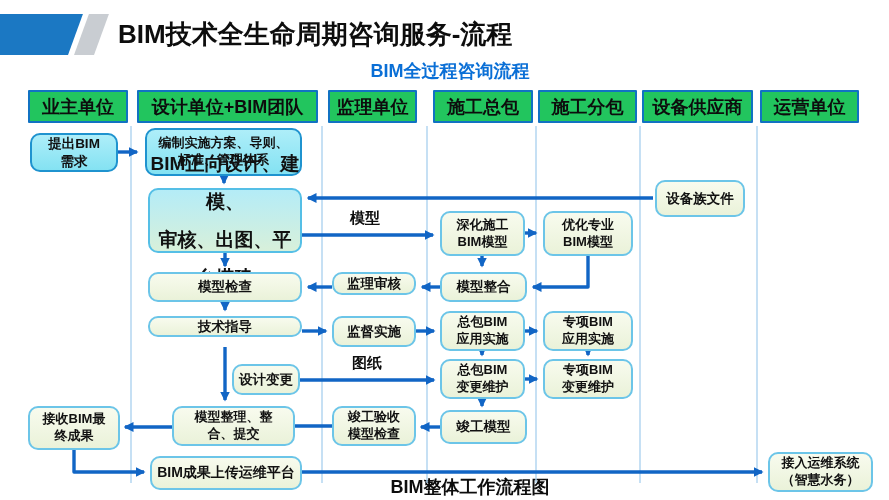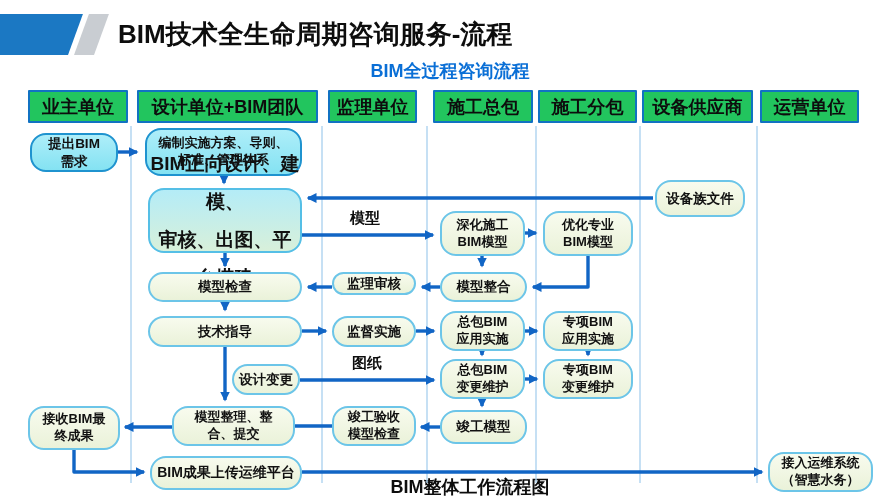--- a/index.html
+++ b/index.html
@@ -25,21 +25,21 @@
     font-size:18px;font-weight:bold;color:#0d0d0d;line-height:24px;
   }
   .lane-header{
     position:absolute;top:90px;height:33px;display:flex;align-items:center;justify-content:center;
     background:#22c55e;border:2.5px solid #1172c2;border-radius:1px;
     font-size:18px;font-weight:bold;color:#0d0d0d;white-space:nowrap;box-sizing:border-box;
   }
   .node{
     position:absolute;display:flex;align-items:center;justify-content:center;text-align:center;
     white-space:pre-line;font-weight:bold;color:#111;box-sizing:border-box;
-    border-radius:16px;line-height:1.28;
+    border-radius:10px;line-height:1.28;
   }
   .node.cyan{
     background:linear-gradient(180deg,#aeeef9 0%,#84e2f2 100%);
     border:2px solid #1f93cf;font-size:13.5px;
   }
   .node.grad{
     background:linear-gradient(180deg,#b4ecf7 0%,#d8f0da 100%);
     border:2px solid #55bfe6;font-size:19px;line-height:2.0;
   }
   .node.pale{
@@ -120,21 +120,21 @@
   <div class="node grad" style="left:148px;top:188px;width:154px;height:65px">BIM正向设计、建模、
 审核、出图、平台搭建</div>
   <div class="node pale" style="left:655px;top:180px;width:90px;height:37px;font-size:13.5px">设备族文件</div>
   <div class="node pale" style="left:440px;top:211px;width:85px;height:45px">深化施工
 BIM模型</div>
   <div class="node pale" style="left:543px;top:211px;width:90px;height:45px">优化专业
 BIM模型</div>
   <div class="node pale" style="left:148px;top:272px;width:154px;height:30px;font-size:13.5px">模型检查</div>
   <div class="node pale" style="left:332px;top:272px;width:84px;height:23px;font-size:13.5px">监理审核</div>
   <div class="node pale" style="left:440px;top:272px;width:87px;height:30px;font-size:13.5px">模型整合</div>
-  <div class="node pale" style="left:148px;top:316px;width:154px;height:31px;font-size:13.5px">技术指导</div>
+  <div class="node pale" style="left:148px;top:316px;width:154px;height:21px;font-size:13.5px">技术指导</div>
   <div class="node pale" style="left:332px;top:316px;width:84px;height:31px;font-size:13.5px">监督实施</div>
   <div class="node pale" style="left:440px;top:311px;width:85px;height:40px">总包BIM
 应用实施</div>
   <div class="node pale" style="left:543px;top:311px;width:90px;height:40px">专项BIM
 应用实施</div>
   <div class="node pale" style="left:232px;top:364px;width:68px;height:31px;font-size:13.5px">设计变更</div>
   <div class="node pale" style="left:440px;top:359px;width:85px;height:40px">总包BIM
 变更维护</div>
   <div class="node pale" style="left:543px;top:359px;width:90px;height:40px">专项BIM
 变更维护</div>

